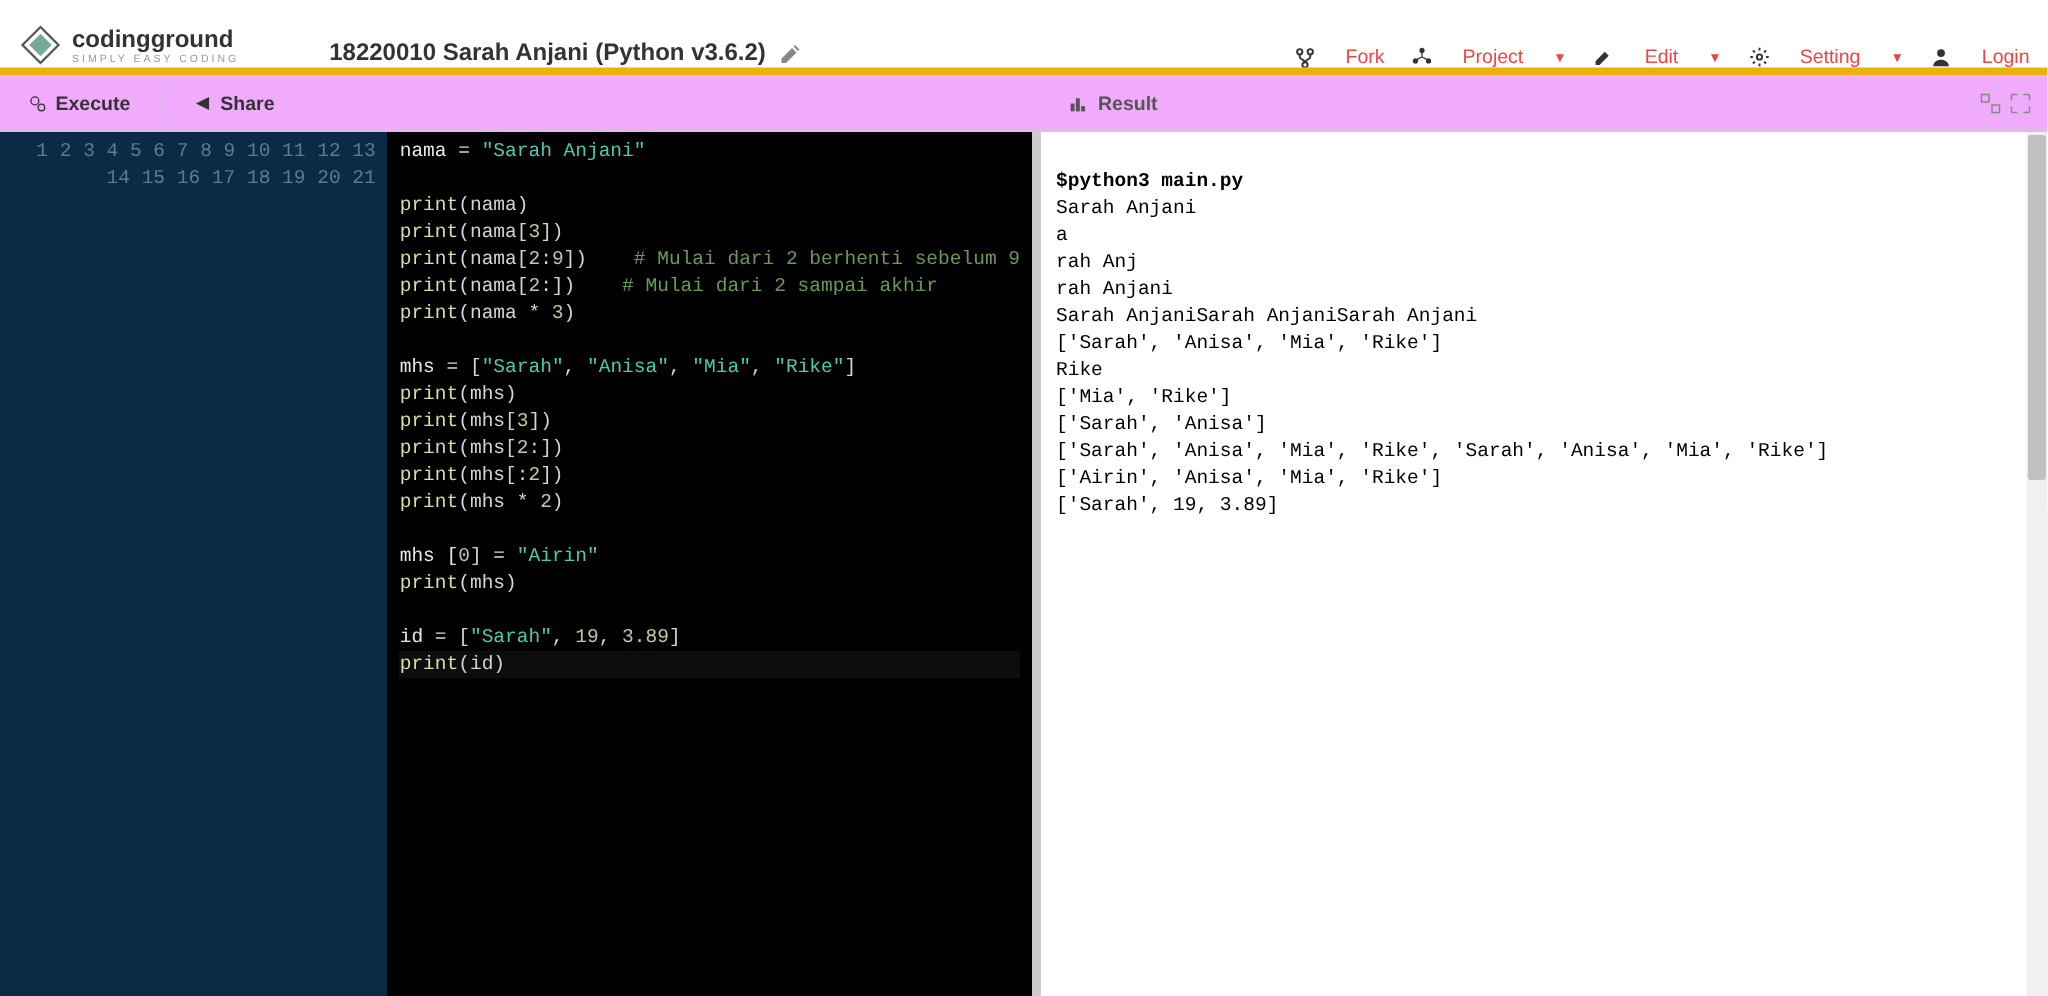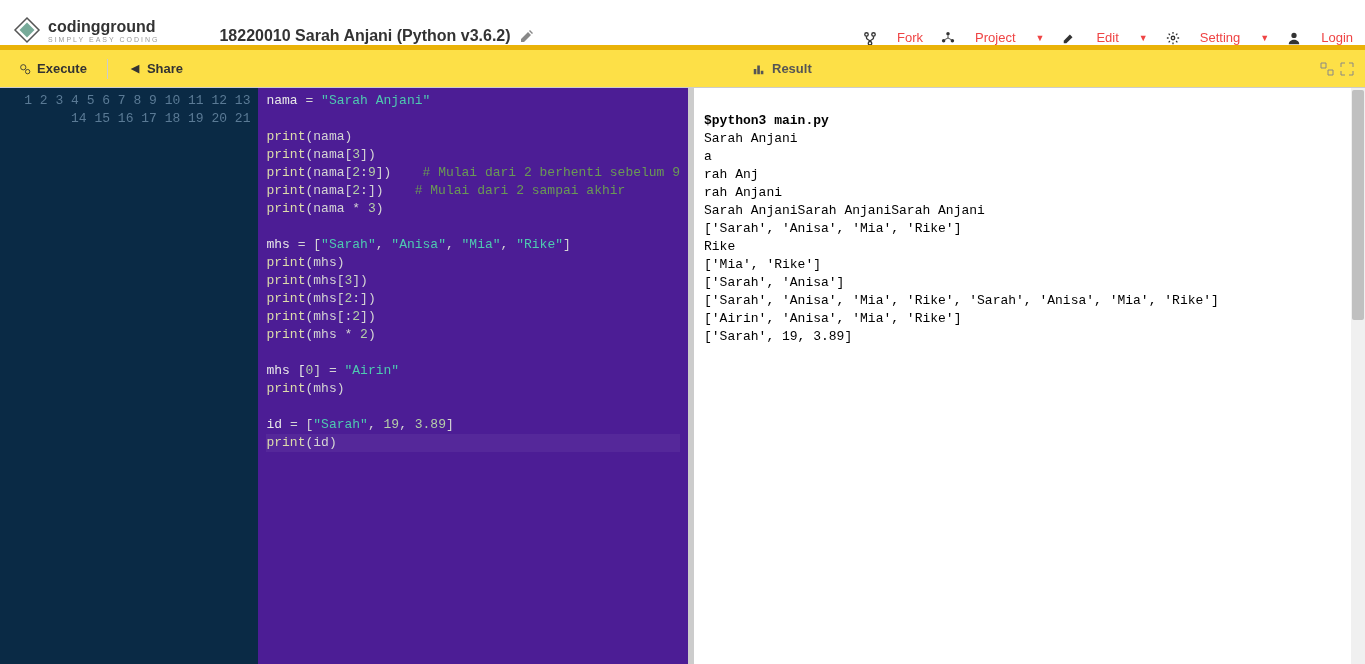--- a/index.html
+++ b/index.html
@@ -8,34 +8,34 @@
 .topbar { height: 50px; display: flex; align-items: flex-end; padding: 0 12px; border-bottom: 5px solid #eab308; }
 .logo { display: flex; align-items: center; gap: 6px; margin-right: 20px; }
 .logo-diamond { width: 30px; height: 30px; }
 .logo-text { font-size: 16px; font-weight: bold; color: #333; }
 .logo-sub { font-size: 7px; letter-spacing: 2px; color: #999; display: block; }
 .title { font-size: 16px; font-weight: bold; color: #333; flex: 1; display: flex; align-items: center; gap: 8px; margin-left: 40px; }
 .menu { display: flex; gap: 18px; align-items: center; }
 .menu-item { display: flex; align-items: center; gap: 20px; color: #ef4444; cursor: pointer; font-size: 13px; }
 .caret { font-size: 9px; }
 
-.toolbar { height: 38px; display: flex; align-items: center; background: #fde047; border-bottom: 1px solid #ccc; }
+.toolbar { height: 38px; display: flex; align-items: center; background: #f0abfc; border-bottom: 1px solid #ccc; }
 .toolbar-left { display: flex; align-items: center; padding: 0 8px; gap: 6px; }
 .tool-btn { display: flex; align-items: center; gap: 5px; padding: 5px 10px; font-weight: bold; cursor: pointer; color: #333; font-size: 13px; }
 .divider { width: 1px; height: 20px; background: #ccc; margin: 0 4px; }
 .tabs { display: flex; margin-left: 8px; }
 .tab { padding: 8px 16px; background: #fff; border: 1px solid #ccc; border-bottom: none; font-size: 12px; color: #555; cursor: pointer; margin-right: 2px; border-radius: 3px 3px 0 0; }
 .tab.inactive { background: #f5f5f5; }
 .result-header { display: flex; align-items: center; gap: 6px; padding: 0 12px; font-weight: bold; color: #555; }
 .spacer { flex: 1; }
 .icon-group { display: flex; gap: 4px; padding-right: 10px; }
 .small-icon { width: 16px; height: 16px; cursor: pointer; }
 
 .main { display: flex; height: calc(100% - 88px); }
-.editor { width: 688px; background: #4c1d95; display: flex; font-family: 'Courier New', monospace; font-size: 13px; line-height: 18px; position: relative; }
+.editor { width: 688px; background: #000000; display: flex; font-family: 'Courier New', monospace; font-size: 13px; line-height: 18px; position: relative; }
 .gutter { background: #0a2a45; color: #5a7a95; text-align: right; padding: 4px 8px 4px 4px; user-select: none; min-width: 40px; }
 .code { padding: 4px 8px; color: #d4d4d4; white-space: pre; flex: 1; }
 .resizer { width: 6px; background: #ccc; cursor: col-resize; }
 .console { flex: 1; background: #fff; padding: 6px 10px; font-family: 'Courier New', monospace; font-size: 13px; line-height: 18px; color: #000000; white-space: pre; position: relative; }
 .console-scrollbar { position: absolute; right: 0; top: 0; width: 14px; height: 100%; background: #f0f0f0; }
 .console-thumb { position: absolute; right: 1px; top: 2px; width: 12px; height: 40%; background: #c0c0c0; border-radius: 2px; }
 .str2 { color: #4ec9b0; }
 .num { color: #b5cea8; }
 .fn { color: #dcdcaa; }
 .cmt { color: #6a9955; }
@@ -118,21 +118,21 @@
     </div>
     <div class="divider"></div>
     <div class="tool-btn">
       <svg width="14" height="14" viewBox="0 0 16 16">
           <path d="M3 8l10-5v10L3 8z" fill="#333"></path>
         </svg>
       <span>Share</span>
     </div>
   </div>
   <div class="spacer"></div>
-  <div class="result-header" style="position:absolute;left:740px;">
+  <div class="result-header" style="position:absolute;left:700px;">
     <svg width="14" height="14" viewBox="0 0 16 16">
         <rect x="2" y="8" width="3" height="6" fill="#555"></rect>
         <rect x="6" y="4" width="3" height="10" fill="#555"></rect>
         <rect x="10" y="10" width="3" height="4" fill="#555"></rect>
       </svg>
     <span>Result</span>
   </div>
   <div class="icon-group">
     <svg class="small-icon" viewBox="0 0 16 16">
         <path d="M2 2h5v5H2zM9 9h5v5H9z" fill="none" stroke="#888"></path>

